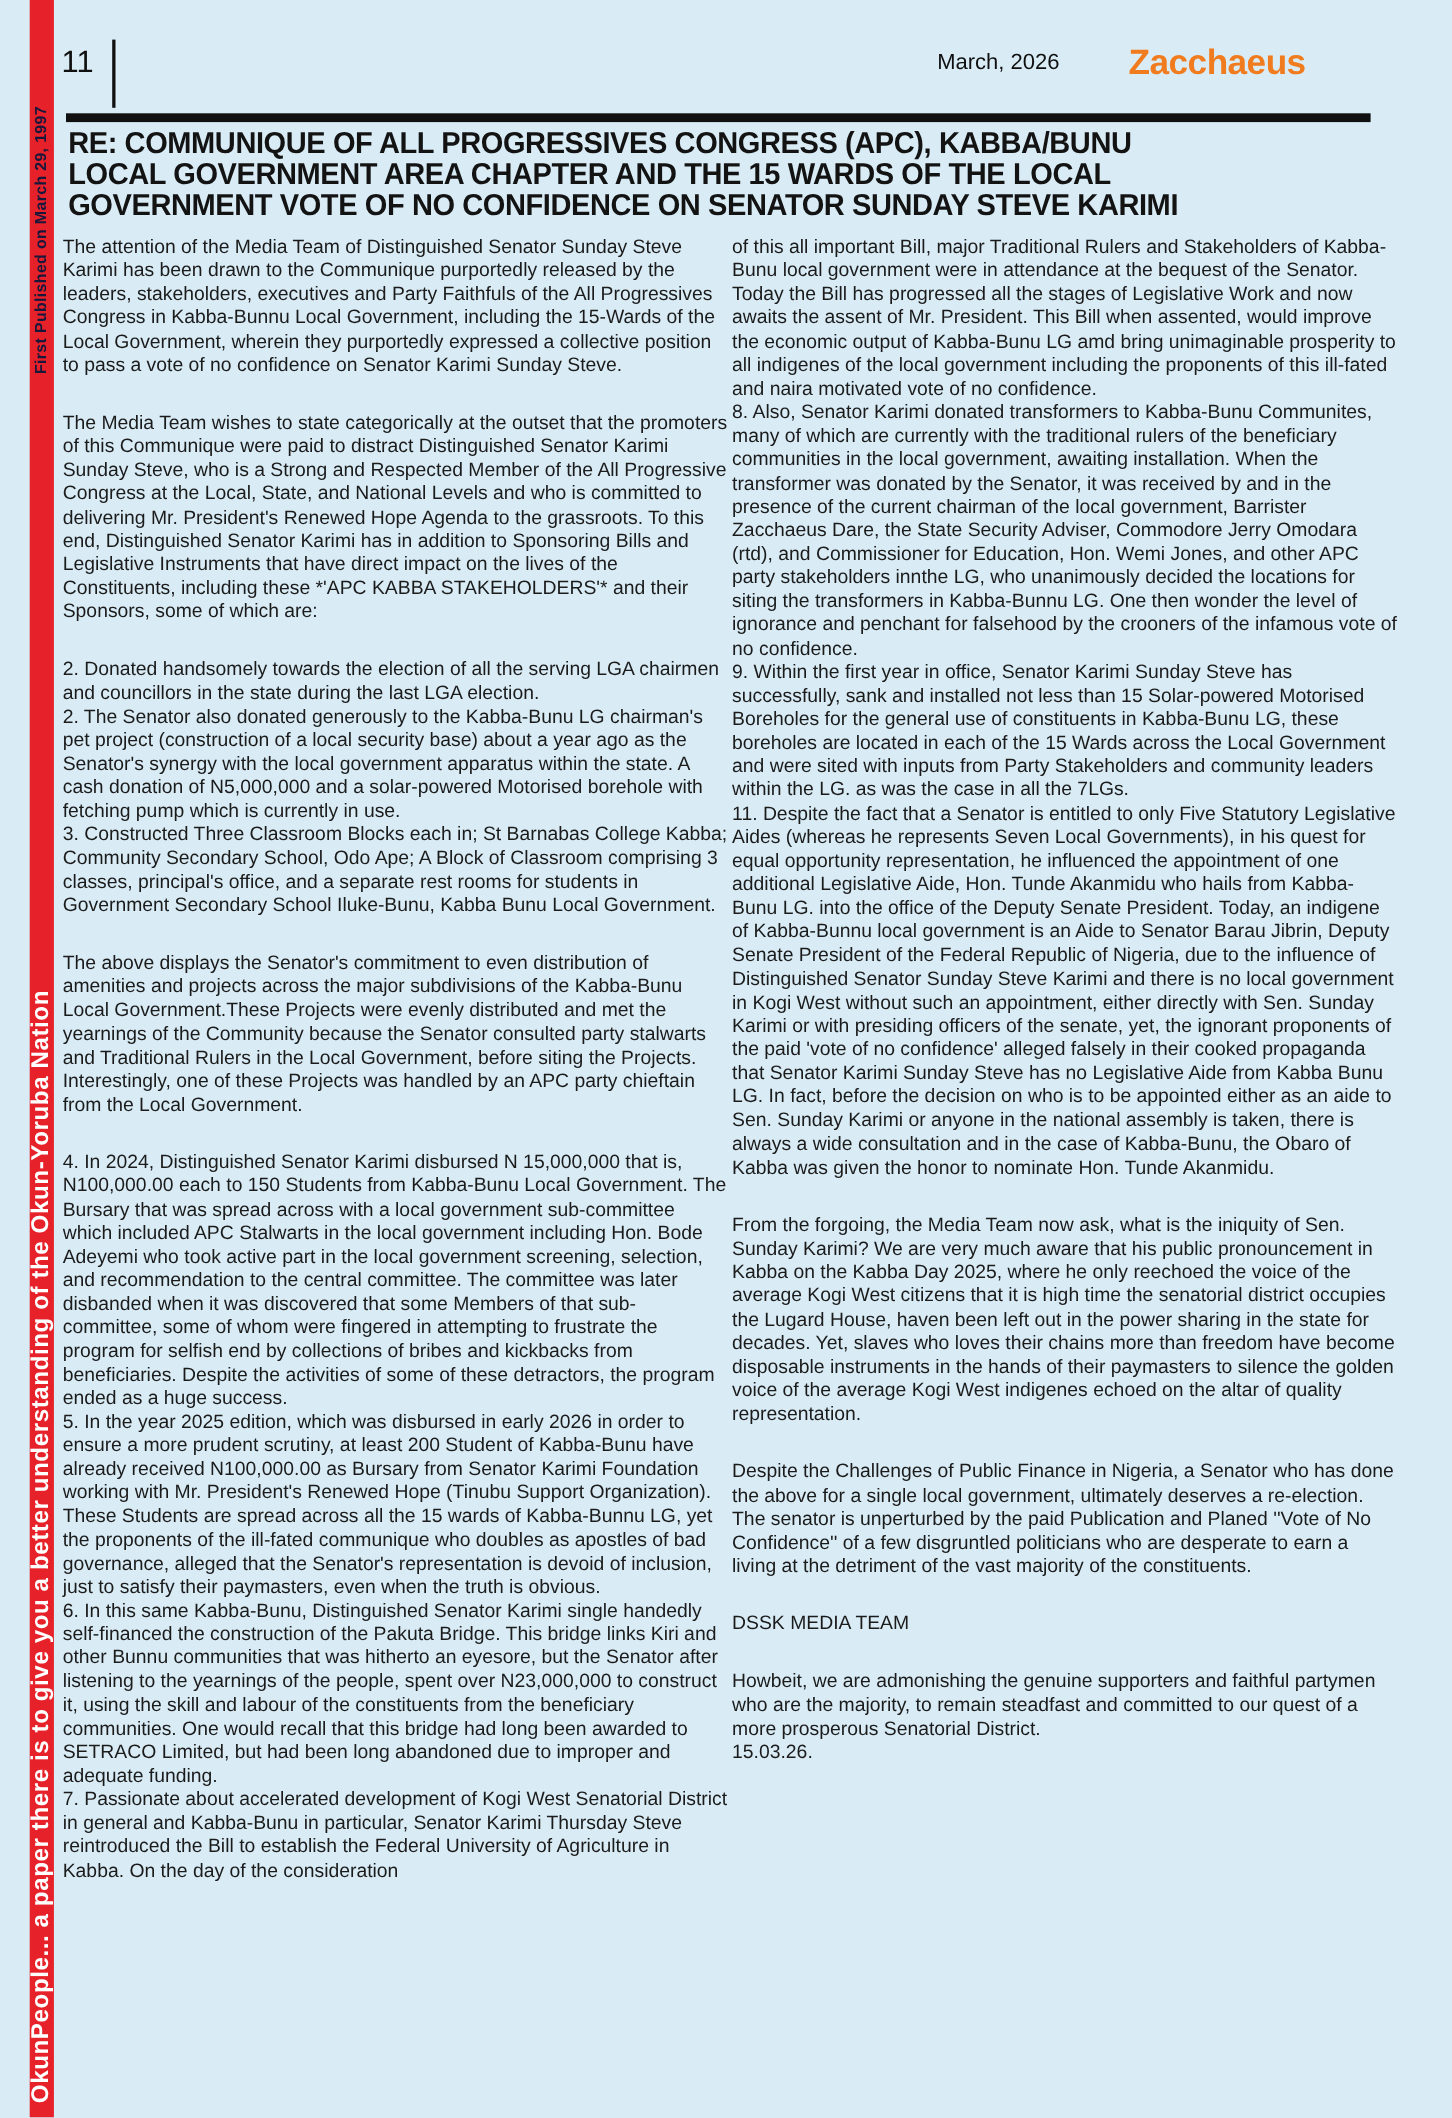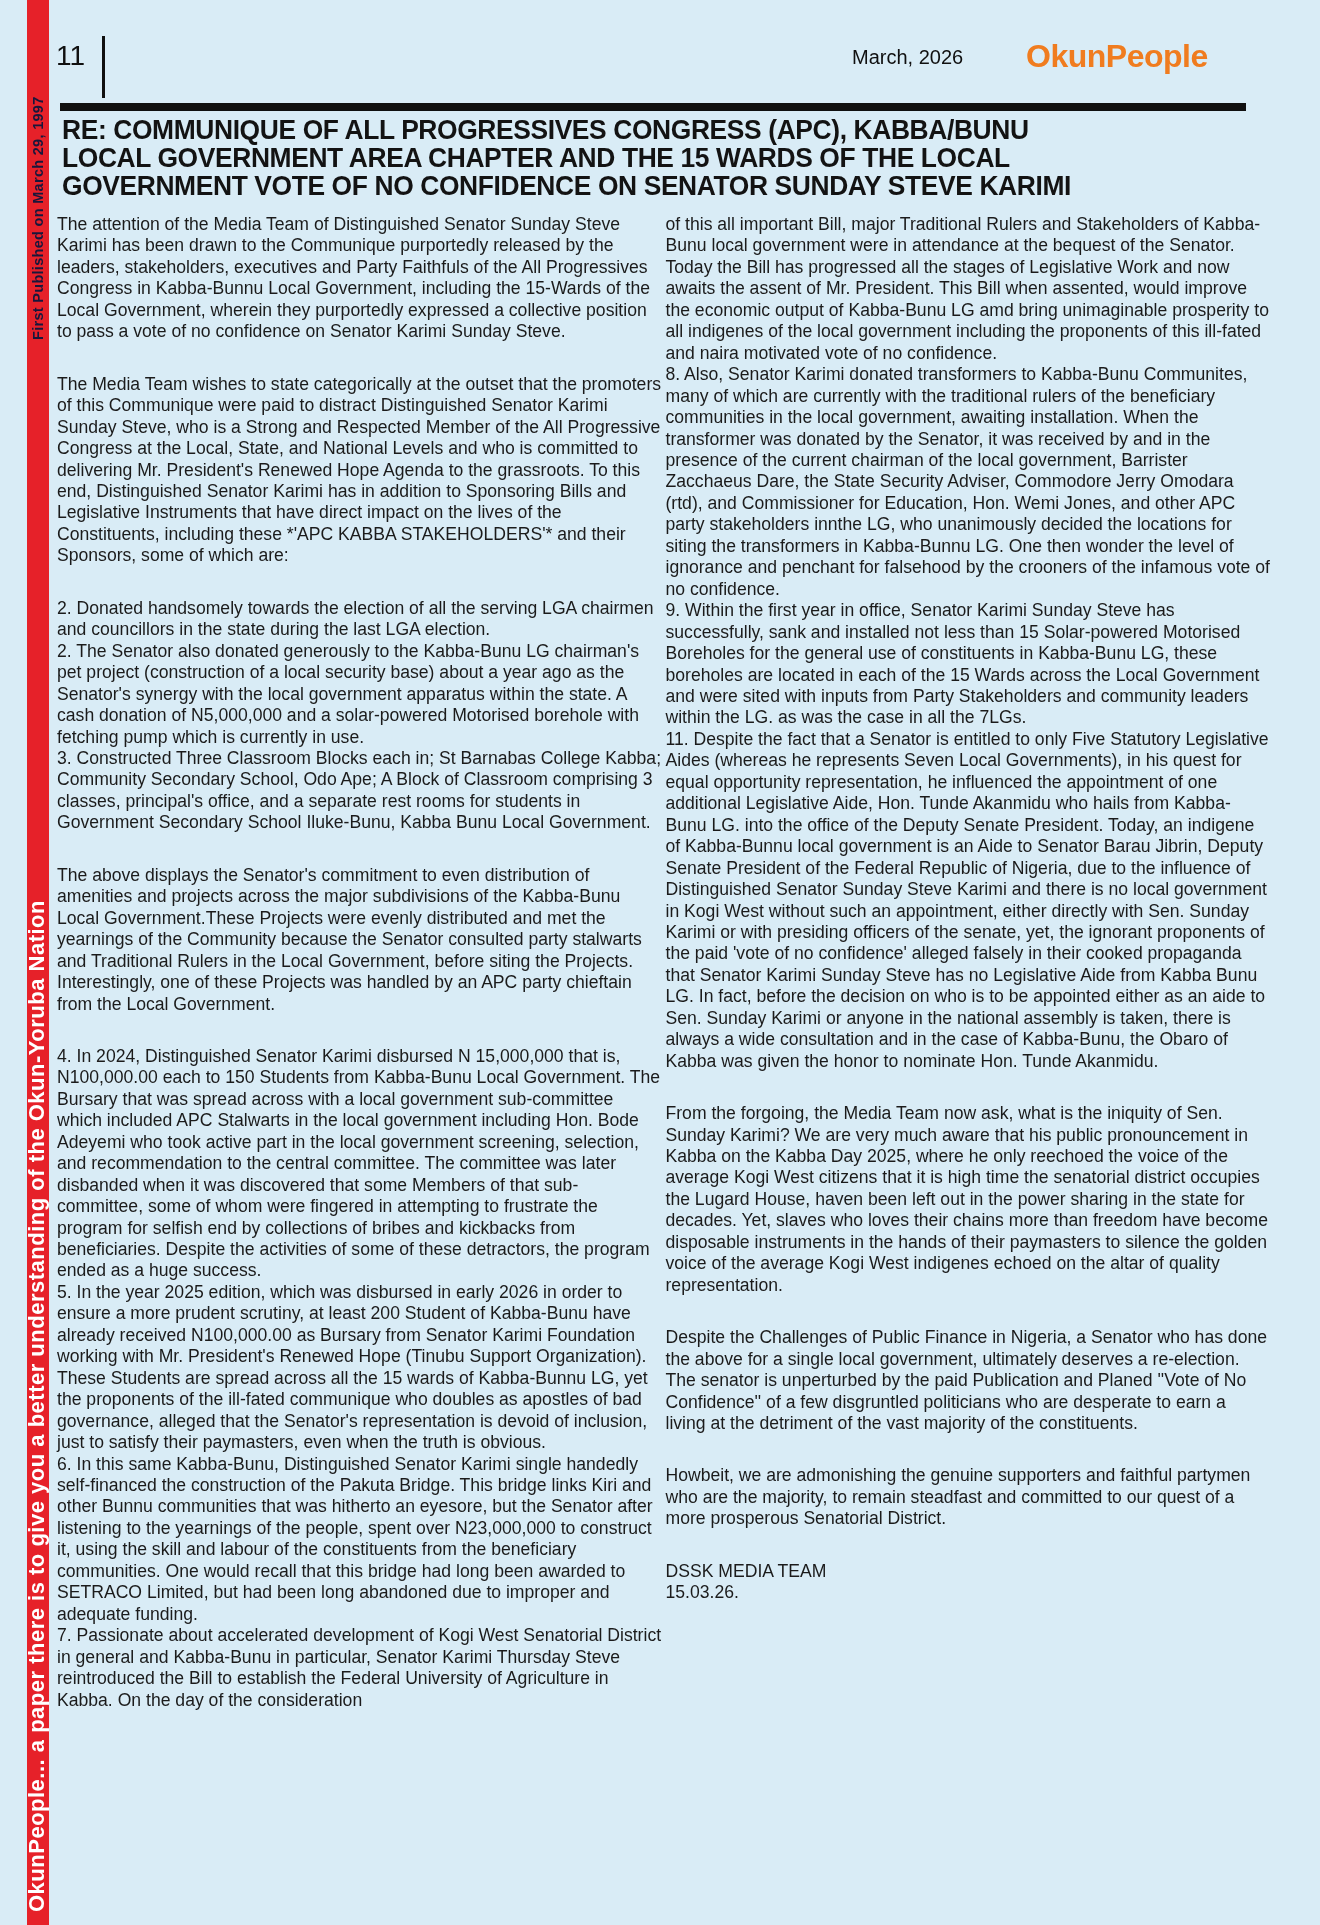--- a/index.html
+++ b/index.html
@@ -71,21 +71,21 @@
 <div class="sidebar-published">First Published on March 29, 1997</div>
 
 <div class="sidebar-tagline">OkunPeople... a paper there is to give you a better understanding of the Okun-Yoruba Nation</div>
 
 <div class="page-number">11</div>
 
 <div class="header-divider"></div>
 
 <div class="issue-date">March, 2026</div>
 
-<div class="brand-logo">OkunPeople</div>
+<div class="brand-logo">Zacchaeus</div>
 
 <div class="header-rule"></div>
 
 <div class="headline">
   <div class="hl-line">RE: COMMUNIQUE OF ALL  PROGRESSIVES CONGRESS (APC), KABBA/BUNU</div>
   <div class="hl-line">LOCAL GOVERNMENT AREA CHAPTER AND THE 15 WARDS OF THE LOCAL</div>
   <div class="hl-line">GOVERNMENT VOTE OF NO CONFIDENCE ON SENATOR SUNDAY STEVE KARIMI</div>
 </div>
 
 <div class="article">
@@ -101,17 +101,17 @@
       <p class="para">6. In this same Kabba-Bunu, Distinguished Senator Karimi single handedly self-financed the construction of the Pakuta Bridge. This bridge links Kiri and other Bunnu communities that was hitherto an eyesore, but the Senator after listening to the yearnings of the people, spent over N23,000,000 to construct it, using the skill and labour of the constituents from the beneficiary communities. One would recall that this bridge had long been awarded to SETRACO Limited, but had been long abandoned due to improper and adequate funding.</p>
       <p class="para">7. Passionate about accelerated development of Kogi West Senatorial District in general and Kabba-Bunu in particular, Senator Karimi Thursday Steve reintroduced the Bill to establish the Federal University of Agriculture in Kabba. On the day of the consideration</p>
     </div>
   <div class="col">
       <p class="para">of this all important Bill, major Traditional Rulers and Stakeholders of Kabba-Bunu local government were in attendance at the bequest of the Senator. Today the Bill has progressed all the stages of Legislative Work and now awaits the assent of Mr. President. This Bill when assented, would improve the economic output of Kabba-Bunu LG amd bring unimaginable prosperity to all indigenes of the local government including the proponents of this ill-fated and naira motivated vote of no confidence.</p>
       <p class="para">8. Also, Senator Karimi donated transformers to Kabba-Bunu Communites, many of which are currently with the traditional rulers of the beneficiary communities in the local government, awaiting installation. When the transformer was donated by the Senator, it was received by and in the presence of the current chairman of the local government, Barrister Zacchaeus Dare, the State Security Adviser, Commodore Jerry Omodara (rtd), and Commissioner for Education, Hon. Wemi Jones, and other APC party stakeholders innthe LG, who unanimously decided the locations for siting the transformers in Kabba-Bunnu LG. One then wonder the level of ignorance and penchant for falsehood by the crooners of the infamous vote of no confidence.</p>
       <p class="para">9. Within the first year in office, Senator Karimi Sunday Steve has successfully, sank and installed not less than 15 Solar-powered Motorised Boreholes for the general use of constituents in Kabba-Bunu LG, these boreholes are located in each of the 15 Wards across the Local Government and were sited with inputs from Party Stakeholders and community leaders within the LG. as was the case in all the 7LGs.</p>
       <p class="para">11. Despite the fact that a Senator is entitled to only Five Statutory Legislative Aides (whereas he represents Seven Local Governments), in his quest for equal opportunity representation, he influenced the appointment of one additional Legislative Aide, Hon. Tunde Akanmidu who hails from Kabba-Bunu LG. into the office of the Deputy Senate President. Today, an indigene of Kabba-Bunnu local government is an Aide to Senator Barau Jibrin, Deputy Senate President of the Federal Republic of Nigeria, due to the influence of Distinguished Senator Sunday Steve Karimi and there is no local government in Kogi West without such an appointment, either directly with Sen. Sunday Karimi or with presiding officers of the senate, yet, the ignorant proponents of the paid 'vote of no confidence' alleged falsely in their cooked propaganda that Senator Karimi Sunday Steve has no Legislative Aide from Kabba Bunu LG. In fact, before the decision on who is to be appointed either as an aide to Sen. Sunday Karimi or anyone in the national assembly is taken, there is always a wide consultation and in the case of Kabba-Bunu, the Obaro of Kabba was given the honor to nominate Hon. Tunde Akanmidu.</p>
       <p class="para gap">From the forgoing, the Media Team now ask, what is the iniquity of Sen. Sunday Karimi? We are very much aware that his public pronouncement in Kabba on the Kabba Day 2025, where he only reechoed the voice of the average Kogi West citizens that it is high time the senatorial district occupies the Lugard House, haven been left out in the power sharing in the state for decades. Yet, slaves who loves their chains more than freedom have become disposable instruments in the hands of their paymasters to silence the golden voice of the average Kogi West indigenes echoed on the altar of quality representation.</p>
       <p class="para gap">Despite the Challenges of Public Finance in Nigeria, a Senator who has done the above for a single local government, ultimately deserves a re-election. The senator is unperturbed by the paid Publication and Planed ''Vote of No Confidence'' of a few disgruntled politicians who are desperate to earn a living at the detriment of the vast majority of the constituents.</p>
+      <p class="para gap">DSSK MEDIA TEAM</p>
       <p class="para gap">Howbeit, we are admonishing the genuine supporters and faithful partymen who are the majority, to remain steadfast and committed to our quest of a more prosperous Senatorial District.</p>
-      <p class="para gap">DSSK MEDIA TEAM</p>
       <p class="para">15.03.26.</p>
     </div>
 </div>
 
 </body></html>

